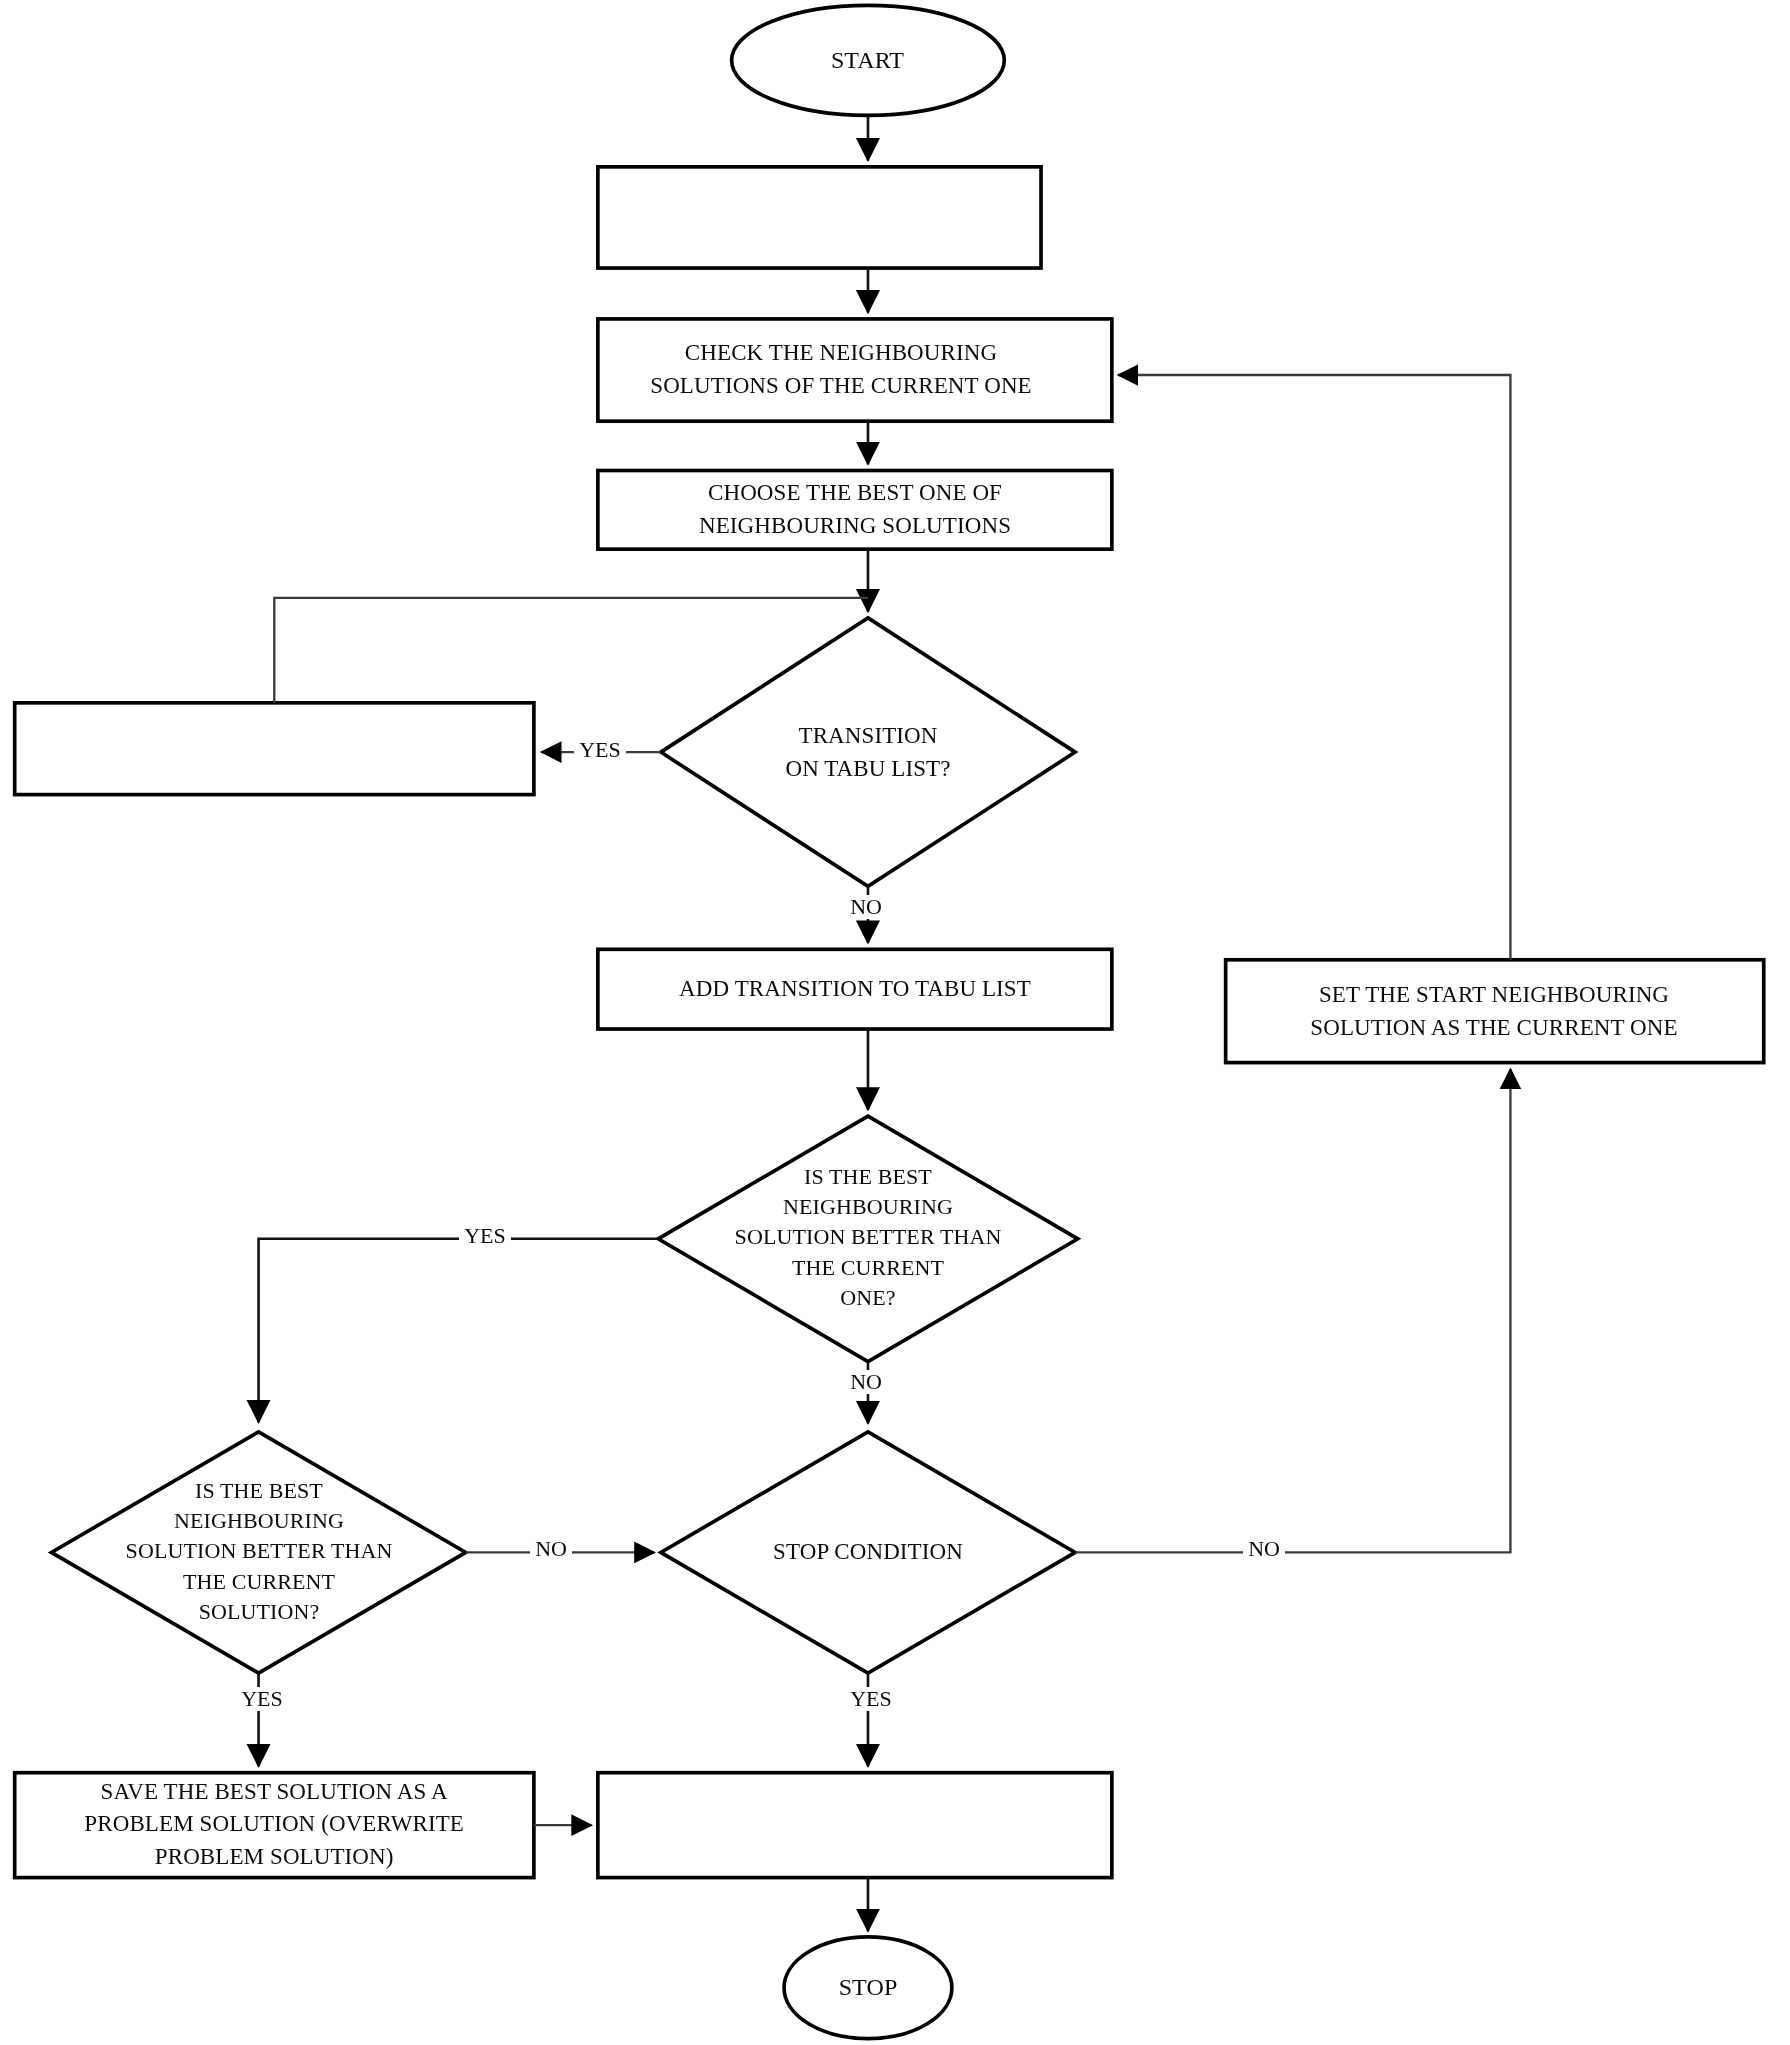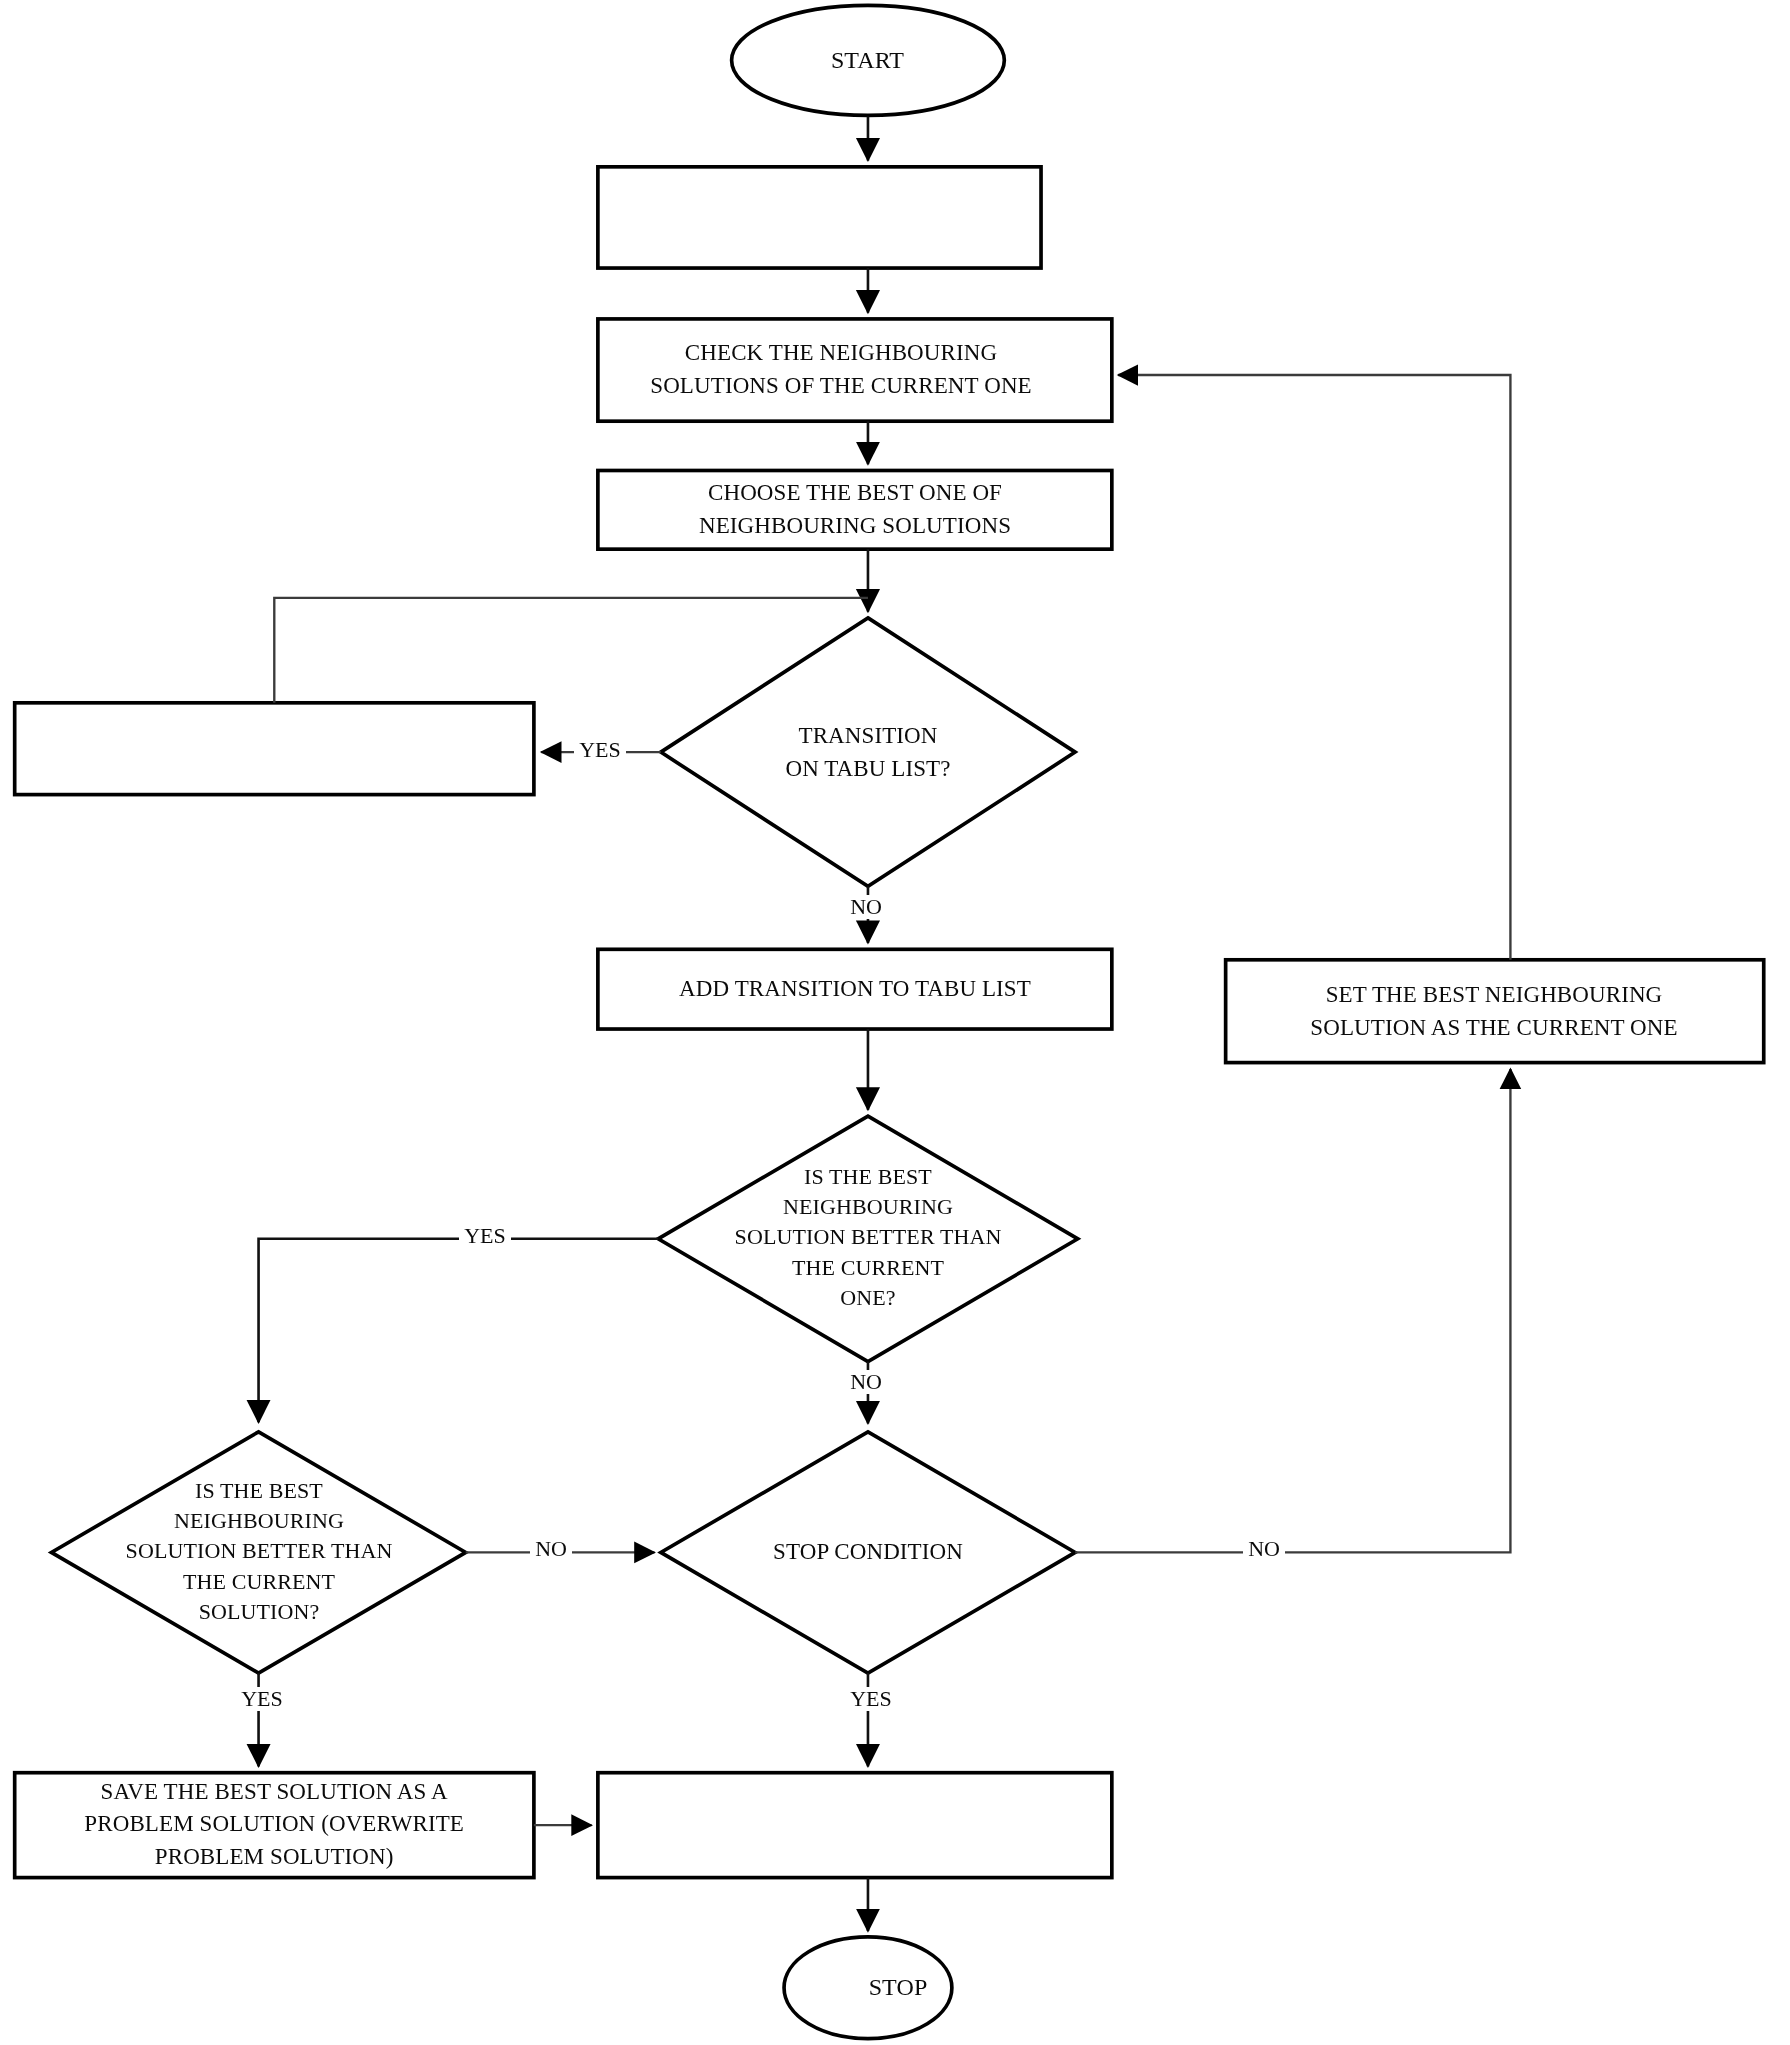--- a/index.html
+++ b/index.html
@@ -160,21 +160,21 @@
 
   <div class="node-label" style="left:598px; top:470px; width:514px; height:79px;">CHOOSE THE BEST ONE OF
 NEIGHBOURING SOLUTIONS</div>
 
 
   <div class="node-label" style="left:721px; top:713px; width:294px; height:79px;">TRANSITION
 ON TABU LIST?</div>
 
   <div class="node-label" style="left:598px; top:949px; width:514px; height:80px;">ADD TRANSITION TO TABU LIST</div>
 
-  <div class="node-label" style="left:1225px; top:960px; width:538px; height:103px;">SET THE BEST NEIGHBOURING
+  <div class="node-label" style="left:1225px; top:960px; width:538px; height:103px;">SET THE START NEIGHBOURING
 SOLUTION AS THE CURRENT ONE</div>
 
   <div class="node-label" style="left:687px; top:1143px; width:362px; height:189px; font-size:22px; line-height:1.38;">IS THE BEST
 NEIGHBOURING
 SOLUTION BETTER THAN
 THE CURRENT
 ONE?</div>
 
   <div class="node-label" style="left:78px; top:1457px; width:362px; height:189px; font-size:22px; line-height:1.38;">IS THE BEST
 NEIGHBOURING
@@ -182,21 +182,21 @@
 THE CURRENT
 SOLUTION?</div>
 
   <div class="node-label" style="left:703px; top:1523px; width:330px; height:58px;">STOP CONDITION</div>
 
   <div class="node-label" style="left:14.7px; top:1772px; width:519px; height:105px;">SAVE THE BEST SOLUTION AS A
 PROBLEM SOLUTION (OVERWRITE
 PROBLEM SOLUTION)</div>
 
 
-  <div class="node-label terminal" style="left:784px; top:1958px; width:168px; height:58px;padding-left:30px;">STOP</div>
+  <div class="node-label terminal" style="left:784px; top:1958px; width:168px; height:58px;">STOP</div>
 
   <div class="edge-label" style="left:574px; top:738px;">YES</div>
 
   <div class="edge-label" style="left:845px; top:895px;">NO</div>
 
   <div class="edge-label" style="left:459px; top:1224px;">YES</div>
 
   <div class="edge-label" style="left:845px; top:1370px;">NO</div>
 
   <div class="edge-label" style="left:530px; top:1537px;">NO</div>

